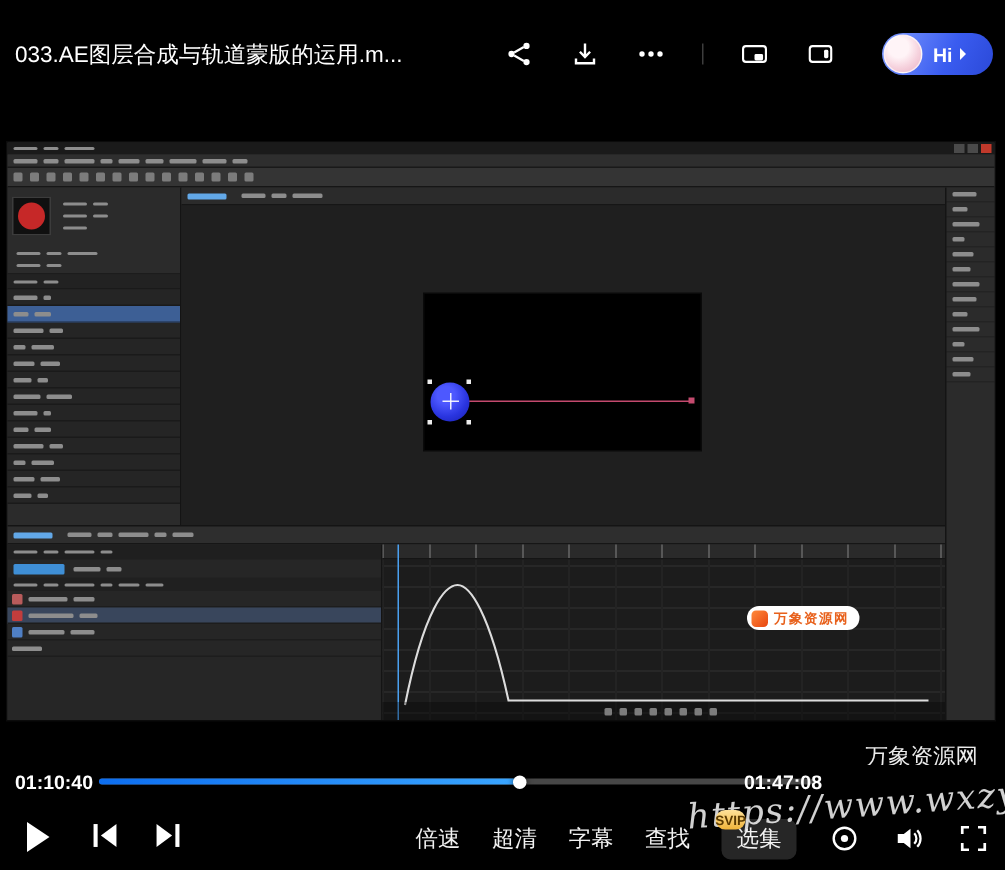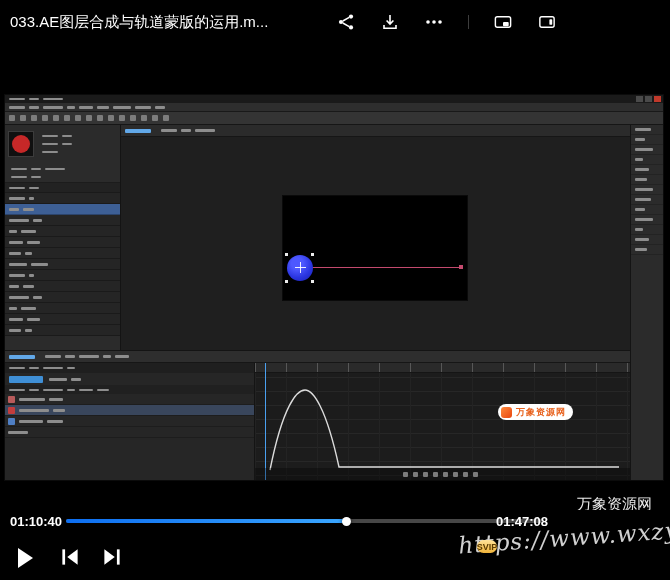--- a/index.html
+++ b/index.html
@@ -1,20 +1,20 @@
 <!DOCTYPE html>
 <html><head>
 <meta charset="utf-8">
 <style>
   *{margin:0;padding:0;box-sizing:border-box}
   html,body{width:670px;height:580px;background:#000;font-family:"Liberation Sans",sans-serif;overflow:hidden}
   .stage{position:relative;width:670px;height:580px;background:#000;overflow:hidden}
 
   
-  .topbar{position:absolute;left:0;top:2px;width:670px;height:40px;background:#000;z-index:6}
+  .topbar{position:absolute;left:0;top:16px;width:670px;height:40px;background:#000;z-index:6}
   .vtitle{position:absolute;left:10px;top:11px;font-size:15px;color:#fff;width:315px;white-space:nowrap;overflow:hidden;text-overflow:ellipsis}
   .top-icons{position:absolute;left:336px;top:0;height:40px;display:flex;align-items:center;gap:24px}
   .icon-btn{width:20px;height:22px;display:flex;align-items:center;justify-content:center;cursor:pointer}
   .icon-btn svg{display:block}
   .vdiv{width:1px;height:14px;background:#3d3d3d}
   .avatar-pill{position:absolute;right:8px;top:6px;width:74px;height:28px;border-radius:14px;
     background:linear-gradient(115deg,#7e9bff 0%,#3a5cf0 60%,#2b49d8 100%);display:flex;align-items:center;cursor:pointer}
   .avatar{width:26px;height:26px;border-radius:50%;margin-left:1px;
     background:radial-gradient(circle at 38% 32%,#fff4f7 0 30%,#f6d3de 60%,#e9aec2 100%);
     border:1px solid rgba(255,255,255,.65)}
@@ -160,20 +160,25 @@
             <rect x="10.5" y="10" width="6" height="4.5" rx="1" fill="#fff"></rect>
           </svg>
       </div>
       <div class="icon-btn">
         <svg width="21" height="20" viewBox="0 0 21 20">
             <rect x="3" y="4.5" width="15" height="11" rx="2" stroke="#fff" stroke-width="1.5" fill="none"></rect>
             <rect x="13" y="7" width="3" height="6" rx="1" fill="#fff"></rect>
           </svg>
       </div>
     </div>
+    <div class="avatar-pill">
+      <span class="avatar"></span>
+      <span class="hi-label">Hi</span>
+      <span class="hi-chev"></span>
+    </div>
   </div>
 
   <div class="video-area">
 
     <div class="ae">
       <div class="ae-titlebar">
         <div class="frow">
             <i class="bar" style="width: 16px;"></i>
             <i class="bar" style="width: 10px;"></i>
             <i class="bar" style="width: 20px;"></i>
@@ -466,18 +471,42 @@
             <rect x="4" y="4" width="2.5" height="14" fill="#fff"></rect>
             <path d="M18,4 L8.5,11 L18,18 Z" fill="#fff"></path>
           </svg>
       </div>
       <div class="pbtn" style="left:100px">
         <svg width="24" height="24" viewBox="0 0 22 22">
             <path d="M4,4 L13.5,11 L4,18 Z" fill="#fff"></path>
             <rect x="15.5" y="4" width="2.5" height="14" fill="#fff"></rect>
           </svg>
       </div>
+      <div class="rgroup">
+        <span class="ctl-label">倍速</span>
+        <span class="ctl-label">超清</span>
+        <span class="ctl-label">字幕</span>
+        <span class="ctl-label">查找</span>
+        <span class="ctl-label boxed">选集</span>
+        <span class="ctl-icon">
+          <svg width="22" height="22" viewBox="0 0 22 22">
+              <circle cx="11" cy="11" r="7.2" stroke="#fff" stroke-width="1.6" fill="none"></circle>
+              <circle cx="11" cy="11" r="2.4" fill="#fff"></circle>
+            </svg>
+        </span>
+        <span class="ctl-icon">
+          <svg width="22" height="22" viewBox="0 0 22 22">
+              <path d="M3.5,8 h4 L12,4.5 V17.5 L7.5,14 h-4 Z" fill="#fff"></path>
+              <path d="M14.5,7.5 a5 5 0 0 1 0,7 M16.5,5.5 a8 8 0 0 1 0,11" stroke="#fff" stroke-width="1.5" fill="none"></path>
+            </svg>
+        </span>
+        <span class="ctl-icon">
+          <svg width="22" height="22" viewBox="0 0 22 22">
+              <path d="M3.5,8 V3.5 H8 M14,3.5 H18.5 V8 M18.5,14 V18.5 H14 M8,18.5 H3.5 V14" stroke="#fff" stroke-width="1.8" fill="none"></path>
+            </svg>
+        </span>
+      </div>
     </div>
   </div>
 
   <div class="svip">SVIP</div>
 
 </div>
 
 </body></html>

